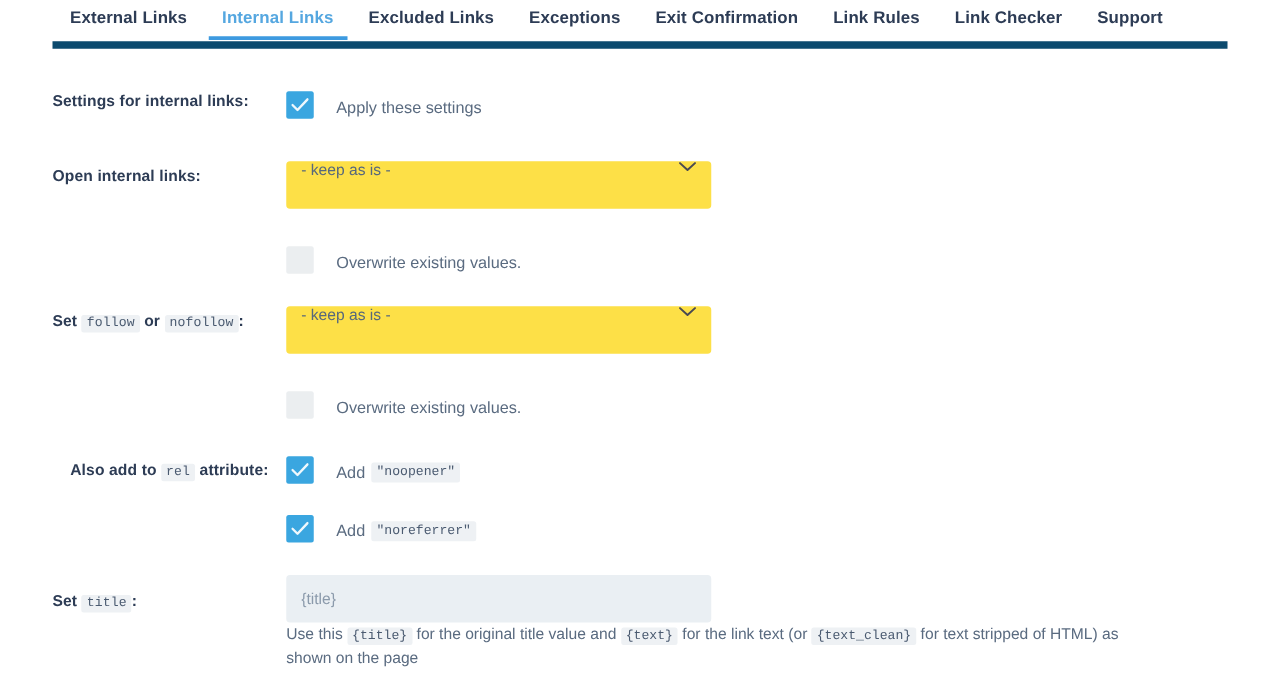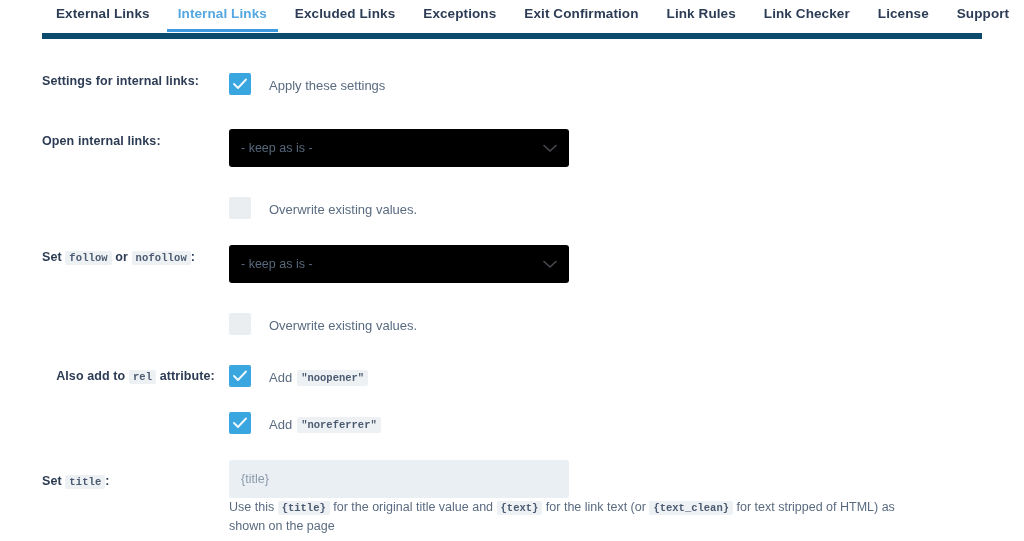--- a/index.html
+++ b/index.html
@@ -68,21 +68,21 @@
   }
   .field-col {
     flex: 1 1 auto;
     min-width: 0;
   }
 
   
   code {
     font-family: "Liberation Mono", "DejaVu Sans Mono", monospace;
     font-size: 10.5px;
-    font-weight: 700;
+    font-weight: 400;
     background: #eef1f4;
     color: #4a5a70;
     padding: 1px 4px;
     border-radius: 2px;
     white-space: nowrap;
   }
 
   
   .cb-line {
     display: flex;
@@ -113,24 +113,23 @@
     line-height: 1.4;
     display: flex;
     align-items: center;
     gap: 5px;
   }
 
   
   .select {
     width: 340px;
     height: 38px;
-    background: #000000;
+    background: #fde047;
     border-radius: 3px;
     display: flex;
-    align-items: center;
     padding: 0 12px;
     box-sizing: border-box;
     cursor: pointer;
     position: relative;
   }
   .select-value {
     font-size: 12.5px;
     color: #57687c;
     flex: 1 1 auto;
   }
@@ -174,21 +173,20 @@
 <body>
 
 <div class="tabbar">
   <div class="tab">External Links</div>
   <div class="tab active">Internal Links</div>
   <div class="tab">Excluded Links</div>
   <div class="tab">Exceptions</div>
   <div class="tab">Exit Confirmation</div>
   <div class="tab">Link Rules</div>
   <div class="tab">Link Checker</div>
-  <div class="tab">License</div>
   <div class="tab">Support</div>
 </div>
 
 <div class="form">
 
   <div class="row">
     <div class="label-col">Settings for internal links:</div>
     <div class="field-col">
       <div class="cb-line">
         <div class="cbox checked">

